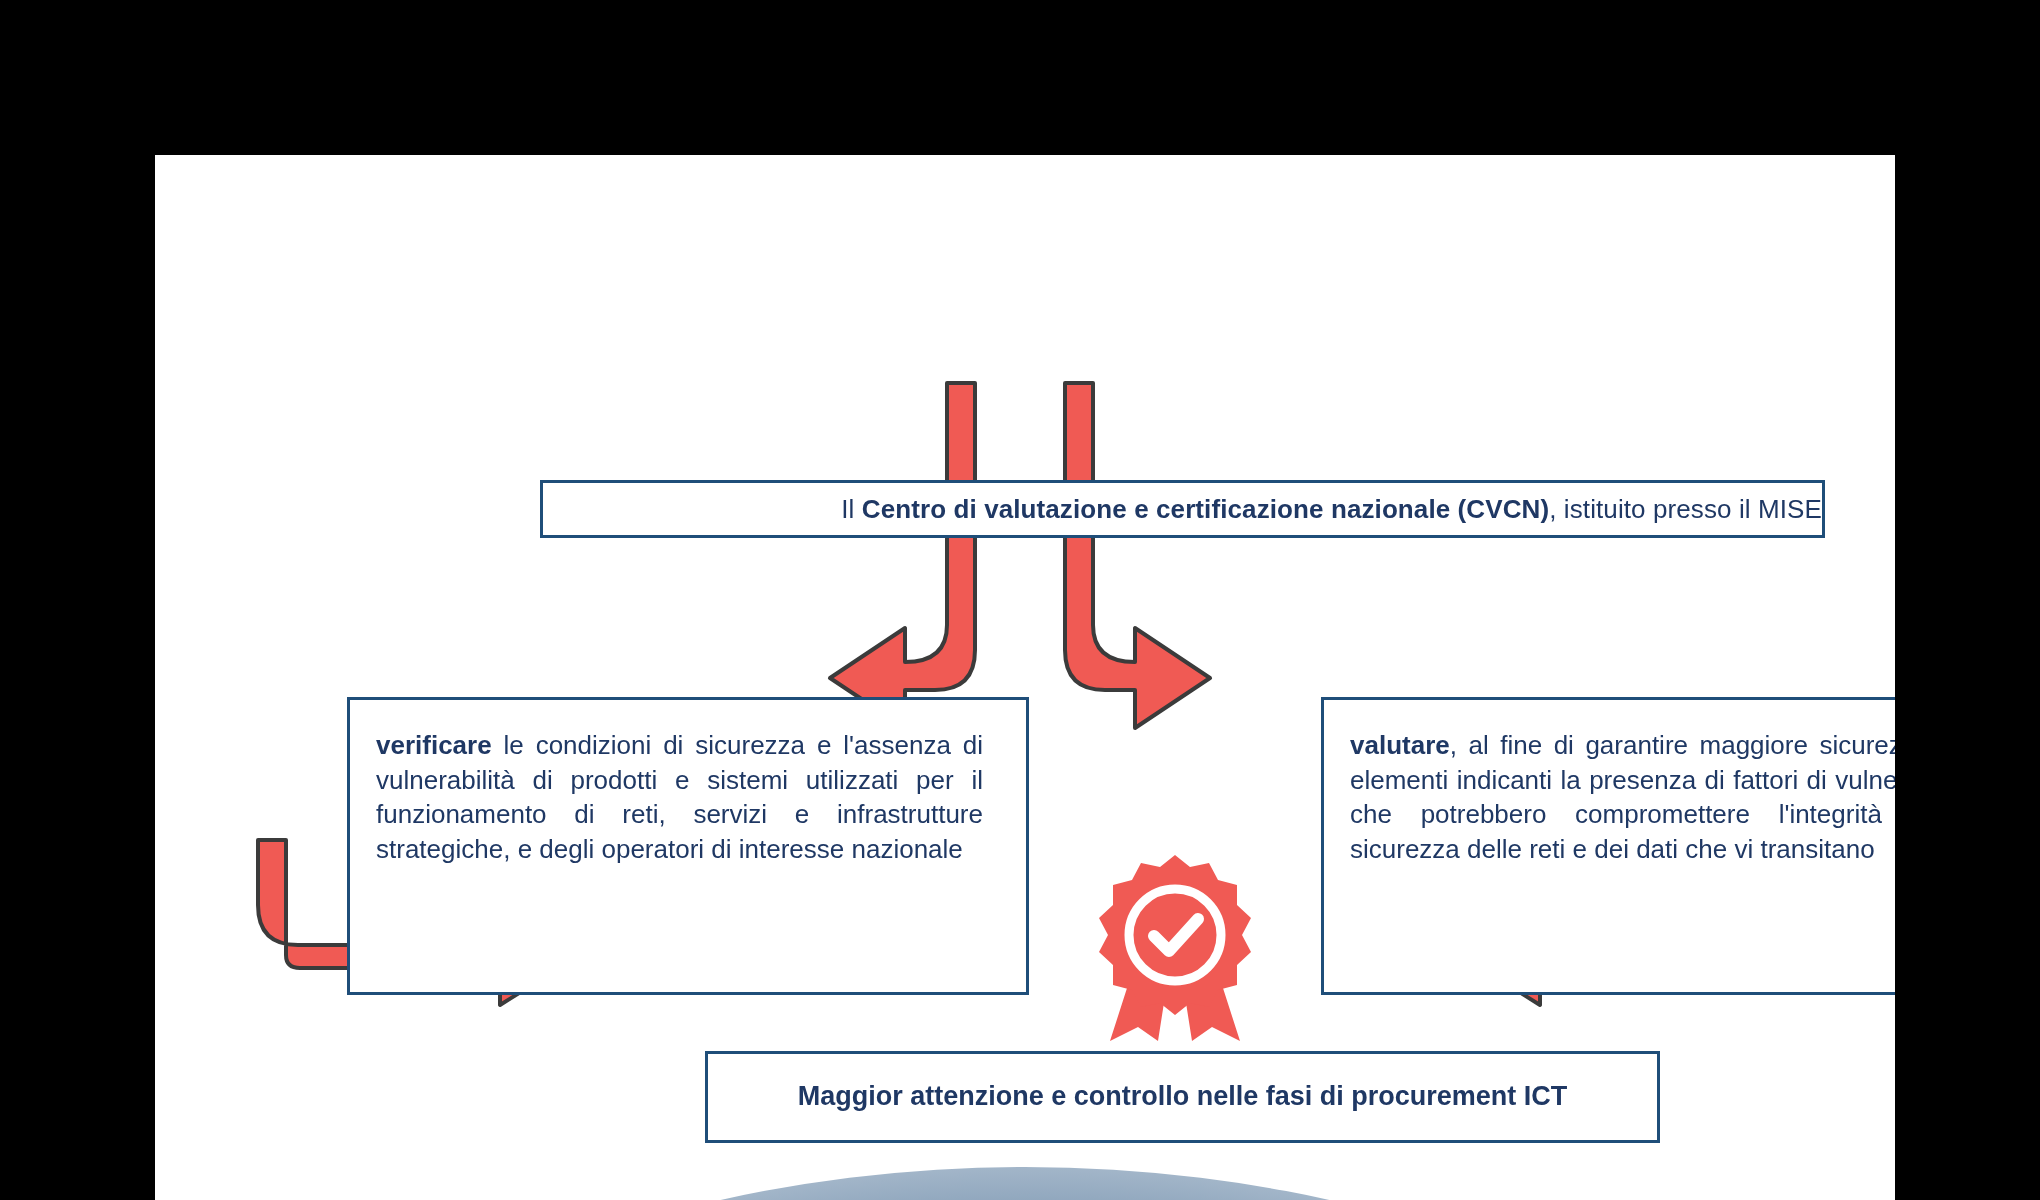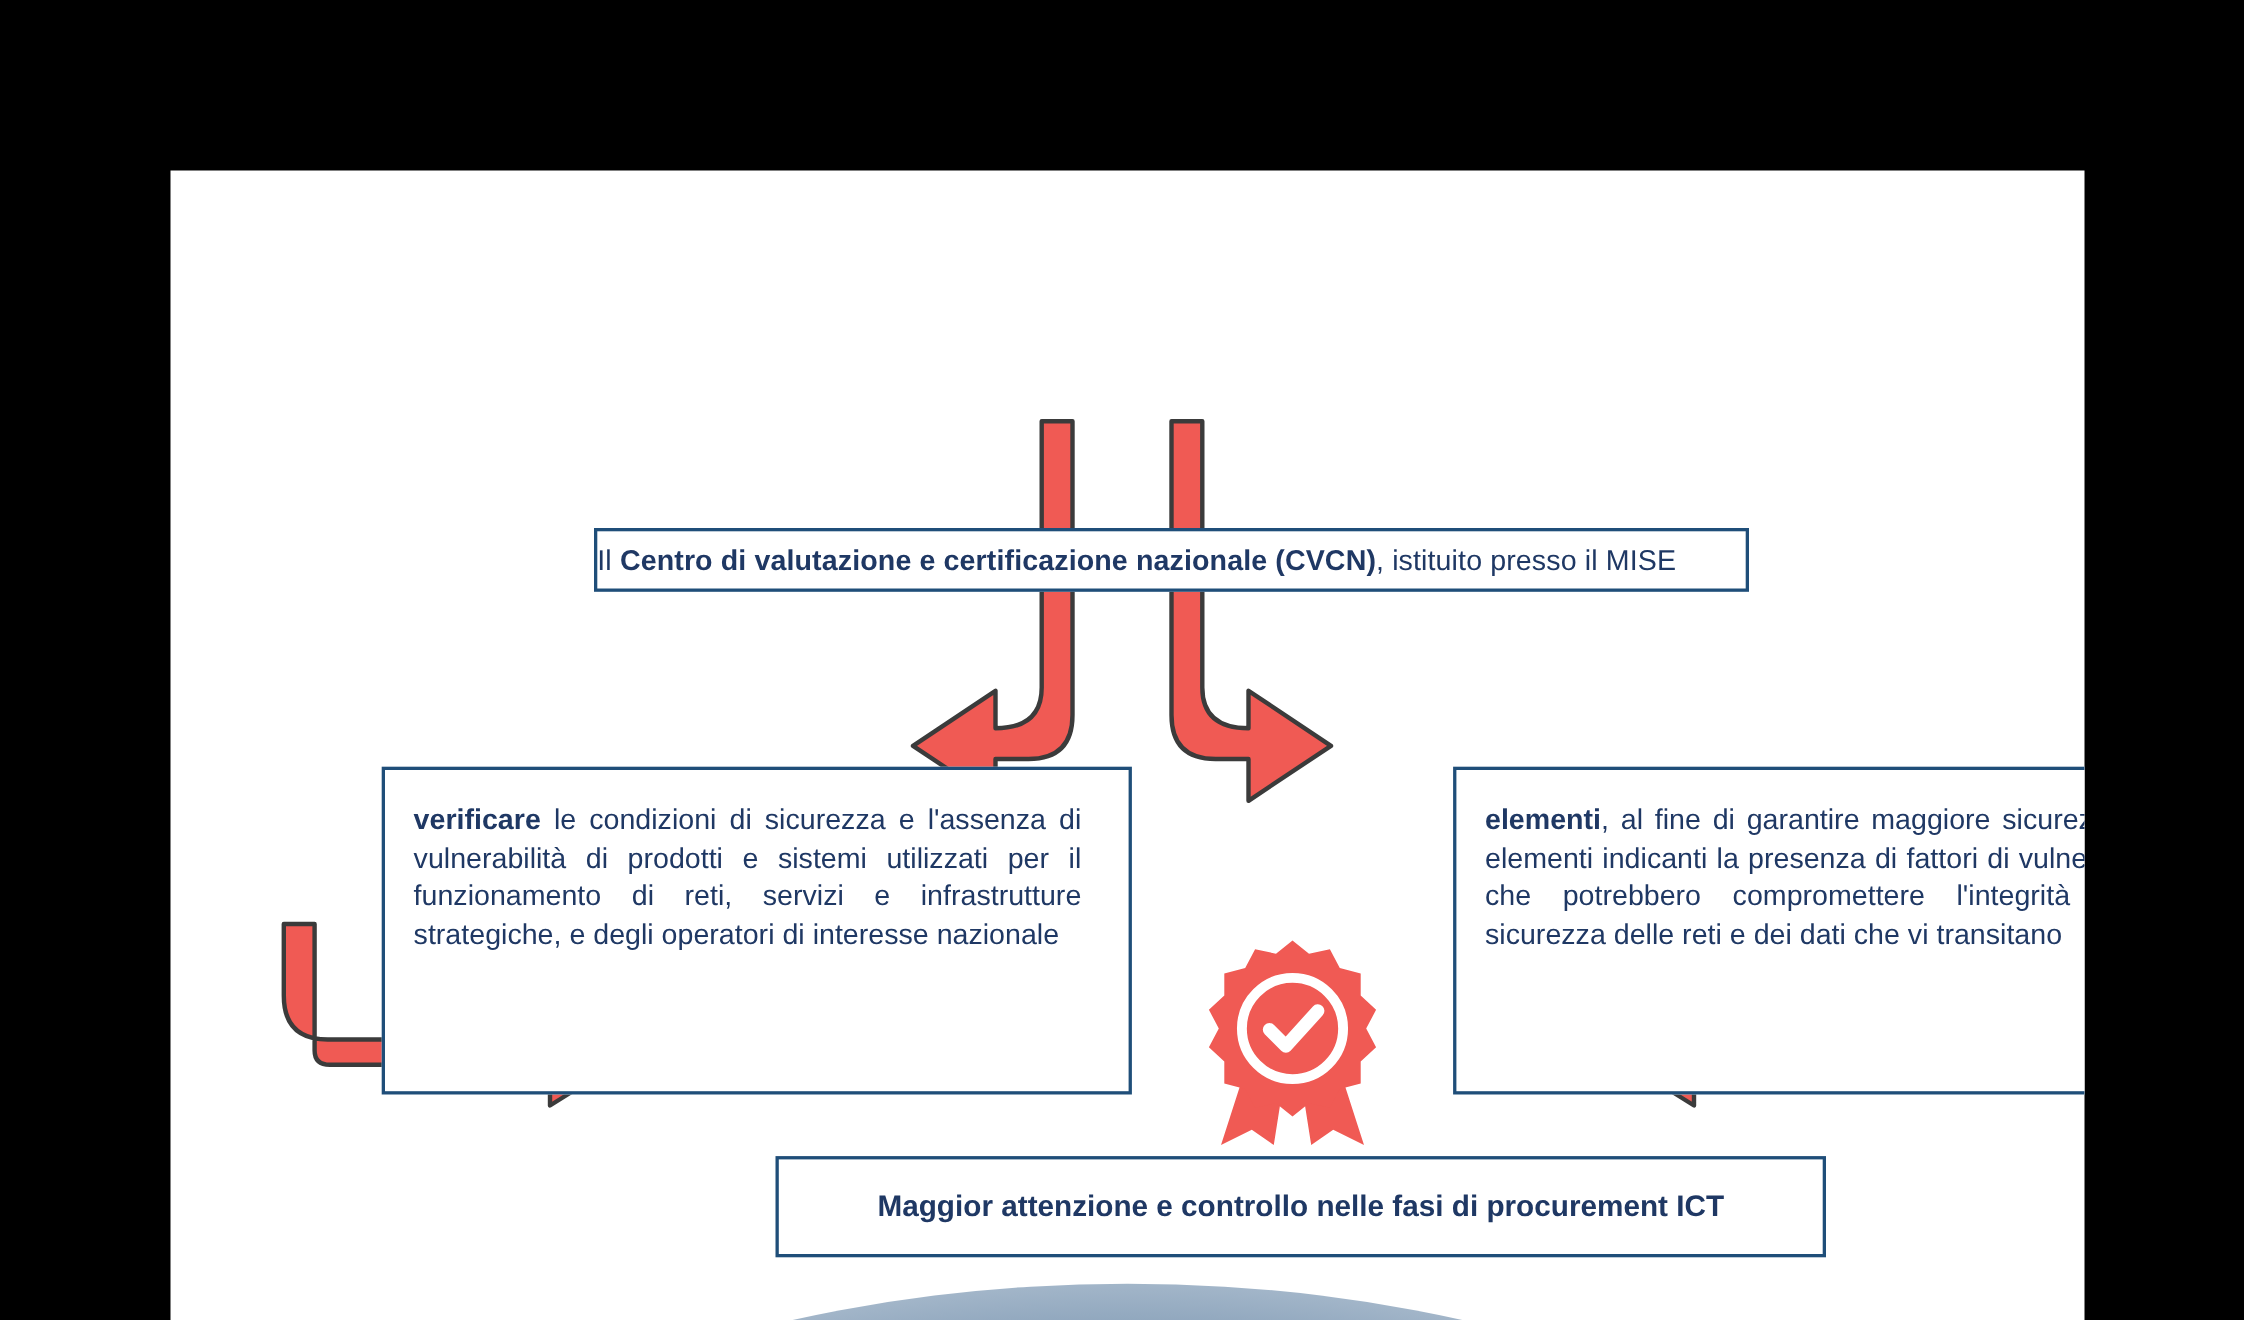--- a/index.html
+++ b/index.html
@@ -54,25 +54,25 @@
     box-sizing: border-box;
     background: #ffffff;
     border: 3px solid #1f4e79;
     color: #1f3864;
   }
 
   
   #header-box {
     left: 385px;
     top: 325px;
-    width: 1050px;
+    width: 1285px;
     height: 58px;
     display: flex;
     align-items: center;
-    justify-content: flex-start;
+    justify-content: flex-end;
     font-size: 26px;
     letter-spacing: 0.1px;
     white-space: nowrap;
   }
   #header-box .b { font-weight: bold; }
 
   
   #left-box {
     left: 192px;
     top: 542px;
@@ -208,21 +208,21 @@
 
     <div class="box" id="header-box">
       <span><span>Il </span><span class="b">Centro di valutazione e certificazione nazionale (CVCN)</span><span>, istituito presso il MISE</span></span>
     </div>
 
     <div class="box" id="left-box">
       <span class="lead">verificare</span><span> le condizioni di sicurezza e l'assenza di vulnerabilità di prodotti e sistemi utilizzati per il funzionamento di reti, servizi e infrastrutture strategiche, e degli operatori di interesse nazionale</span>
     </div>
 
     <div class="box" id="right-box">
-      <span class="lead">elementi</span><span>, al fine di garantire maggiore sicurezza, gli elementi indicanti la presenza di fattori di vulnerabilità che potrebbero compromettere l'integrità e la sicurezza delle reti e dei dati che vi transitano</span>
+      <span class="lead">valutare</span><span>, al fine di garantire maggiore sicurezza, gli elementi indicanti la presenza di fattori di vulnerabilità che potrebbero compromettere l'integrità e la sicurezza delle reti e dei dati che vi transitano</span>
     </div>
 
     <div class="box" id="bottom-box">
       <span>Maggior attenzione e controllo nelle fasi di procurement ICT</span>
     </div>
 
     <svg id="seal" viewBox="0 0 190 200">
 
       <path d="M 48 140 L 30 196 L 58 182 L 78 196 L 86 145 Z" fill="#F05A54"></path>
       <path d="M 142 140 L 160 196 L 132 182 L 112 196 L 104 145 Z" fill="#F05A54"></path>

